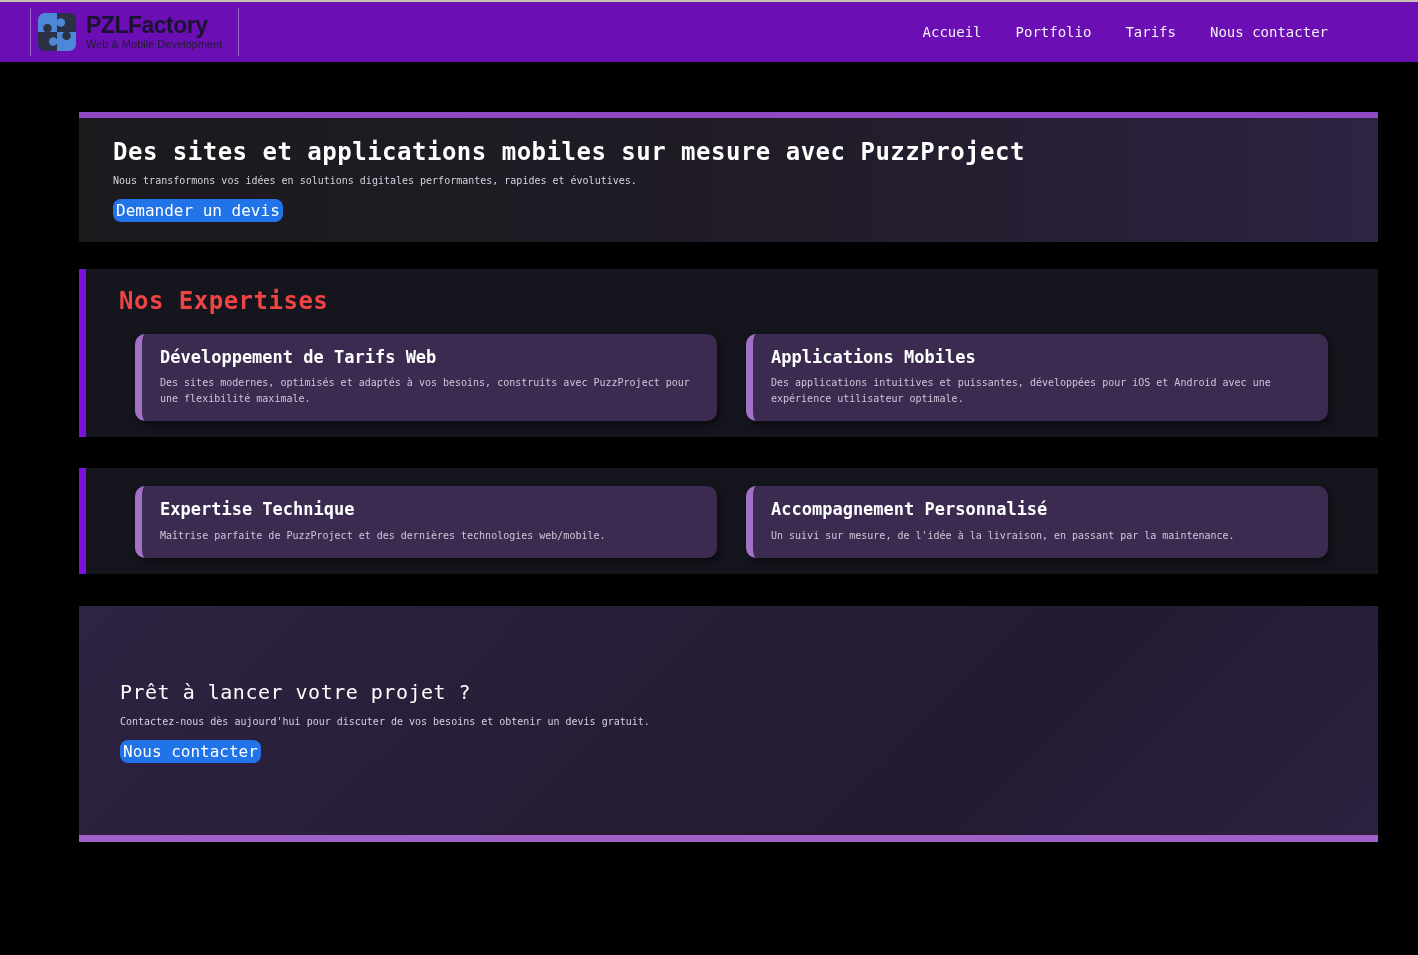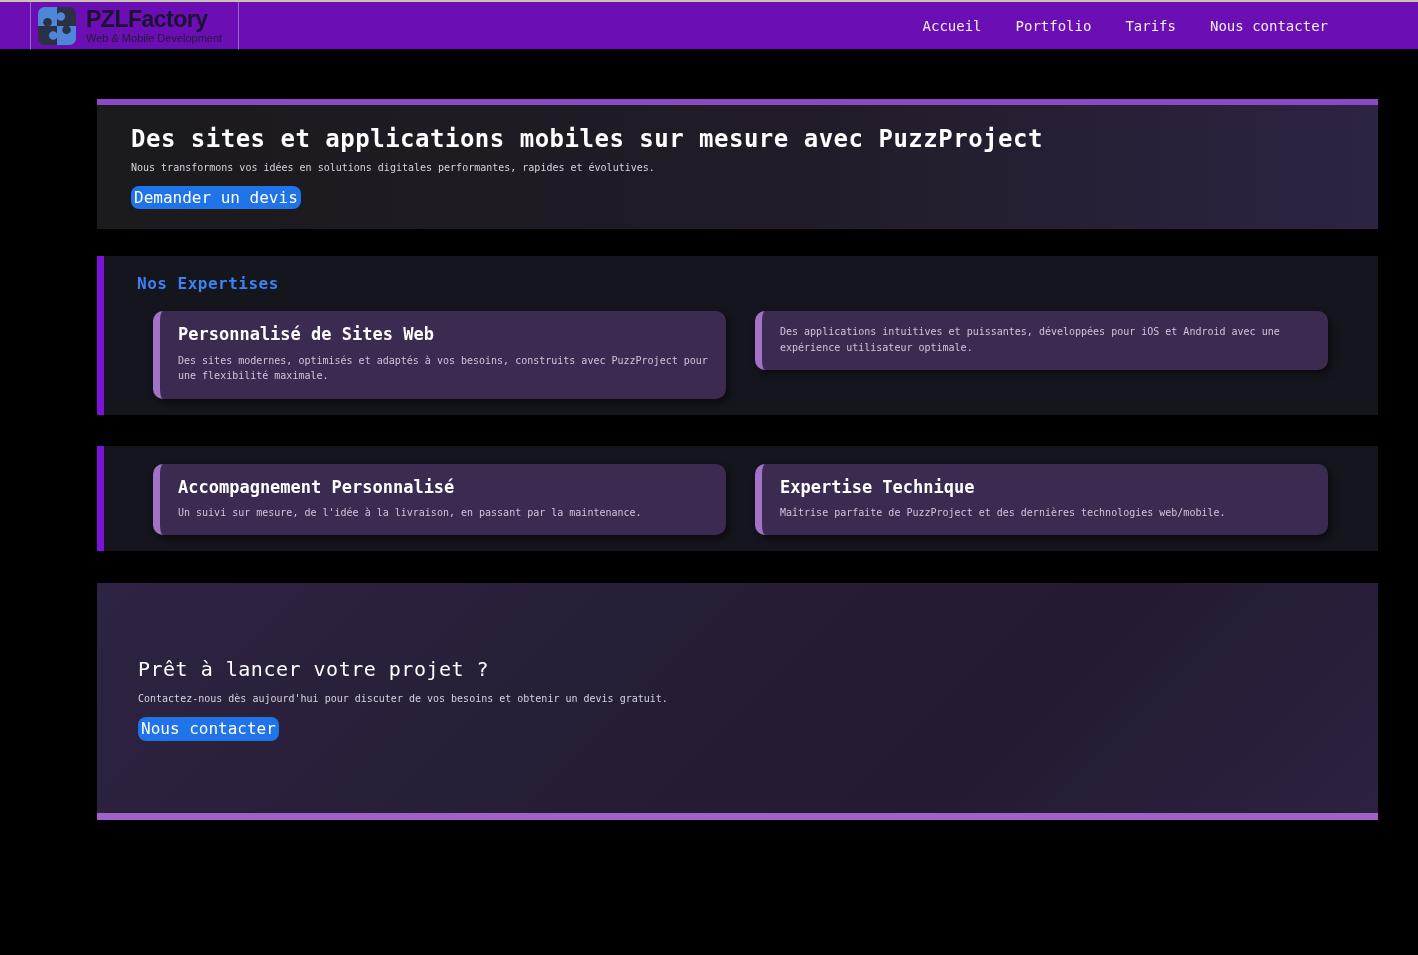--- a/index.html
+++ b/index.html
@@ -7,21 +7,21 @@
   body {
     background: #000;
     font-family: "DejaVu Sans Mono", monospace;
     overflow: hidden;
     position: relative;
   }
   .top-strip { height: 2px; background: #c9c2b4; }
 
   
   .navbar {
-    height: 47px;
+    height: 60px;
     background: #6b0eb3;
     display: flex;
     align-items: center;
     justify-content: space-between;
     padding: 0 90px 0 30px;
   }
   .logo {
     display: flex;
     align-items: center;
     gap: 10px;
@@ -48,21 +48,21 @@
   }
   .nav-links { display: flex; gap: 34px; }
   .nav-links a {
     color: #f5f2fa;
     font-size: 14px;
     text-decoration: none;
     cursor: pointer;
   }
 
   
-  .main { margin: 0 40px 0 77px; padding-left: 20px; }
+  .main { margin: 0 40px 0 59px; padding-left: 20px; }
 
   
   .hero {
     margin-top: 50px;
     border-top: 6px solid #8e49c4;
     background: linear-gradient(to right, #1b1a1d 0%, #211c28 55%, #2d2343 100%);
     padding: 20px 34px 20px;
   }
   .hero h1 {
     font-size: 24px;
@@ -92,23 +92,23 @@
 
   
   .section {
     background: #15151e;
     border-left: 7px solid #7c12da;
     padding: 18px 50px 16px 33px;
   }
   .section-expertises { margin-top: 27px; }
   .section-why { margin-top: 31px; }
   .section h2 {
-    font-size: 16px;
-    font-weight: bold;
-    color: #3b82f6;
+    font-size: 24px;
+    font-weight: bold;
+    color: #ef4444;
     line-height: 1.2;
     margin-bottom: 18px;
     letter-spacing: 0.5px;
   }
   .cards {
     display: flex;
     gap: 29px;
     margin-left: 16px;
     align-items: flex-start;
   }
@@ -198,38 +198,39 @@
   <section class="hero">
     <h1>Des sites et applications mobiles sur mesure avec PuzzProject</h1>
     <p class="lead">Nous transformons vos idées en solutions digitales performantes, rapides et évolutives.</p>
     <a class="link-btn">Demander un devis</a>
   </section>
 
   <section class="section section-expertises">
     <h2>Nos Expertises</h2>
     <div class="cards">
       <div class="card">
-        <h3>Personnalisé de Sites Web</h3>
+        <h3>Développement de Tarifs Web</h3>
         <p>Des sites modernes, optimisés et adaptés à vos besoins, construits avec PuzzProject pour une flexibilité maximale.</p>
       </div>
       <div class="card">
+        <h3>Applications Mobiles</h3>
         <p>Des applications intuitives et puissantes, développées pour iOS et Android avec une expérience utilisateur optimale.</p>
       </div>
     </div>
   </section>
 
   <section class="section section-why">
     <div class="cards">
       <div class="card">
+        <h3>Expertise Technique</h3>
+        <p>Maîtrise parfaite de PuzzProject et des dernières technologies web/mobile.</p>
+      </div>
+      <div class="card">
         <h3>Accompagnement Personnalisé</h3>
         <p>Un suivi sur mesure, de l'idée à la livraison, en passant par la maintenance.</p>
-      </div>
-      <div class="card">
-        <h3>Expertise Technique</h3>
-        <p>Maîtrise parfaite de PuzzProject et des dernières technologies web/mobile.</p>
       </div>
     </div>
   </section>
 
   <section class="cta">
     <h2>Prêt à lancer votre projet ?</h2>
     <p>Contactez-nous dès aujourd'hui pour discuter de vos besoins et obtenir un devis gratuit.</p>
     <a class="link-btn">Nous contacter</a>
   </section>
 

